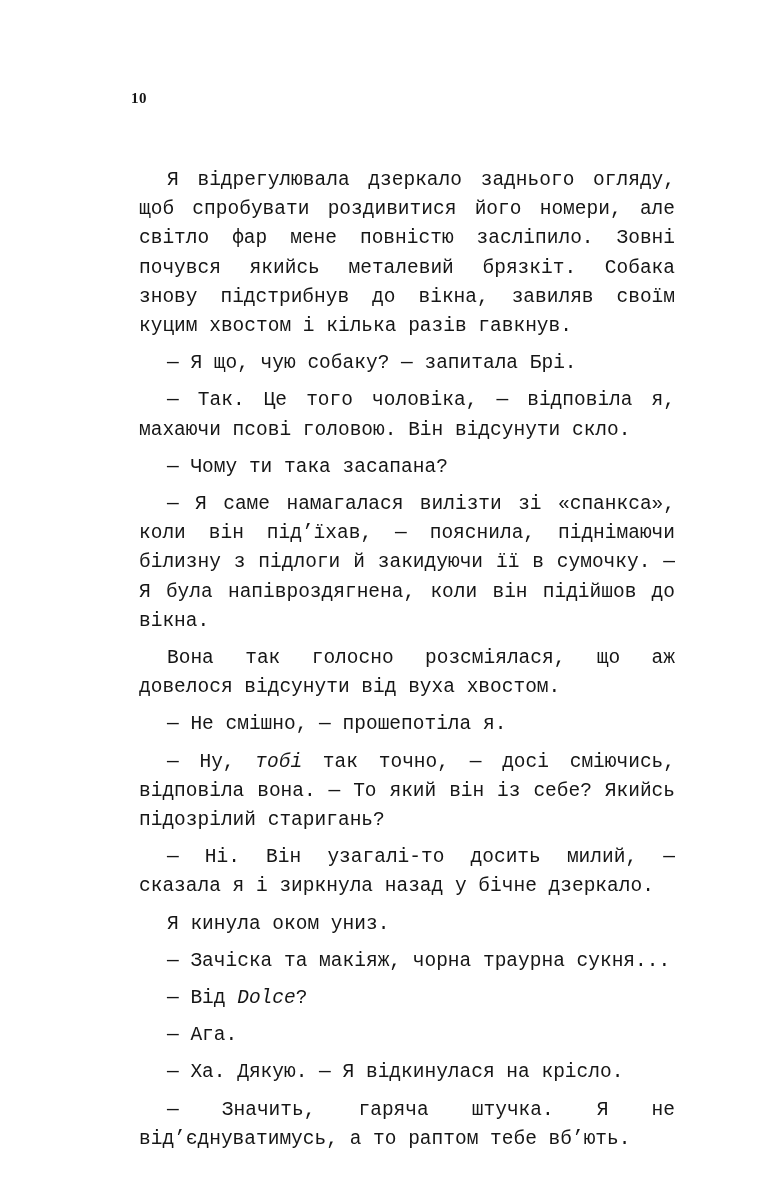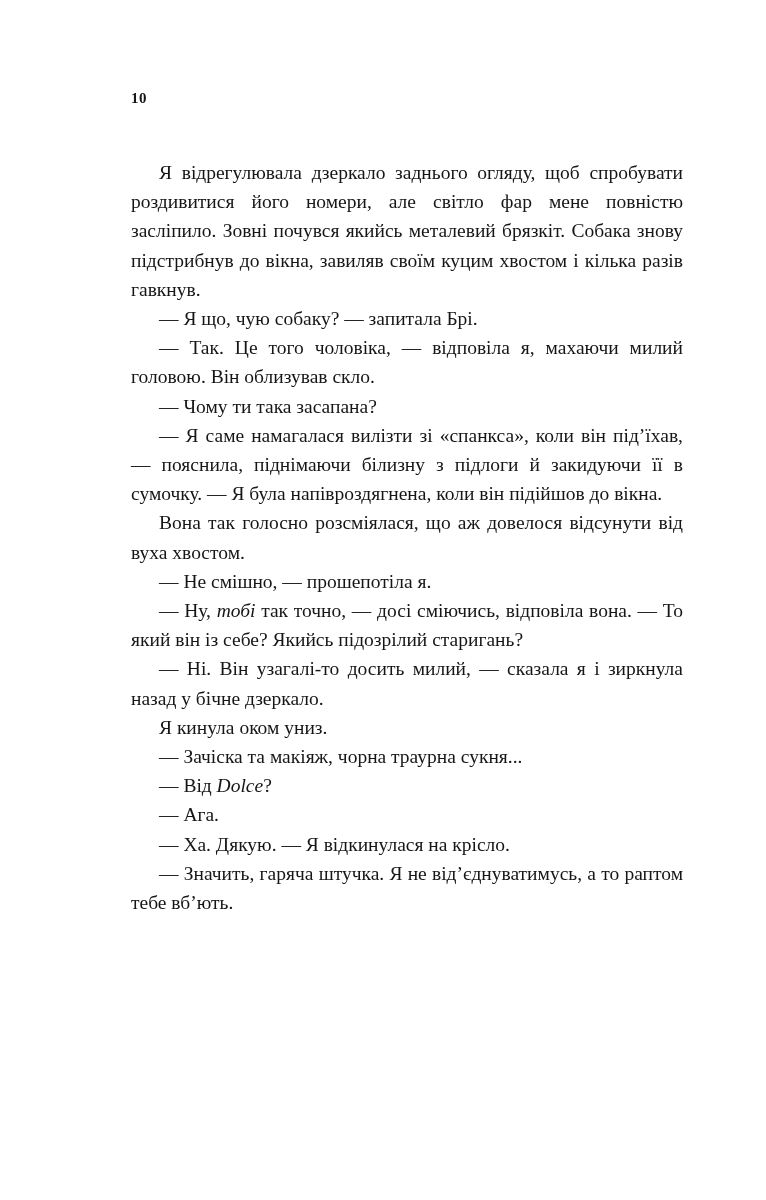--- a/index.html
+++ b/index.html
@@ -27,37 +27,38 @@
   .text-block {
     position: absolute;
     left: 131px;
     top: 158px;
     width: 552px;
     font-size: 19.5px;
     line-height: 29.2px;
     text-align: justify;
   }
   .text-block p {
-    margin: 0;
+    margin: 8px;
     padding: 0;
     text-indent: 28px;
+    font-family: Liberation Mono, monospace;
   }
   .text-block em {
     font-style: italic;
   }
 </style>
 </head>
 <body>
 
 <div class="page">
   <div class="page-number">10</div>
   <div class="text-block">
       <p><span>Я відрегулювала дзеркало заднього огляду, щоб спробувати роздивитися його номери, але світло фар мене повністю засліпило. Зовні почувся якийсь металевий брязкіт. Собака знову підстрибнув до вікна, завиляв своїм куцим хвостом і кілька разів гавкнув.</span></p>
       <p><span>— Я що, чую собаку? — запитала Брі.</span></p>
-      <p><span>— Так. Це того чоловіка, — відповіла я, махаючи милий головою. Він облизував скло.</span></p>
+      <p><span>— Так. Це того чоловіка, — відповіла я, махаючи псові головою. Він відсунути скло.</span></p>
       <p><span>— Чому ти така засапана?</span></p>
       <p><span>— Я саме намагалася вилізти зі «спанкса», коли він під’їхав, — пояснила, піднімаючи білизну з підлоги й закидуючи її в сумочку. — Я була напівроздягнена, коли він підійшов до вікна.</span></p>
       <p><span>Вона так голосно розсміялася, що аж довелося відсунути від вуха хвостом.</span></p>
       <p><span>— Не смішно, — прошепотіла я.</span></p>
       <p><span>— Ну, </span><em>тобі</em><span> так точно, — досі сміючись, відповіла вона. — То який він із себе? Якийсь підозрілий старигань?</span></p>
       <p><span>— Ні. Він узагалі-то досить милий, — сказала я і зиркнула назад у бічне дзеркало.</span></p>
       <p><span>Я кинула оком униз.</span></p>
       <p><span>— Зачіска та макіяж, чорна траурна сукня...</span></p>
       <p><span>— Від </span><em>Dolce</em><span>?</span></p>
       <p><span>— Ага.</span></p>

